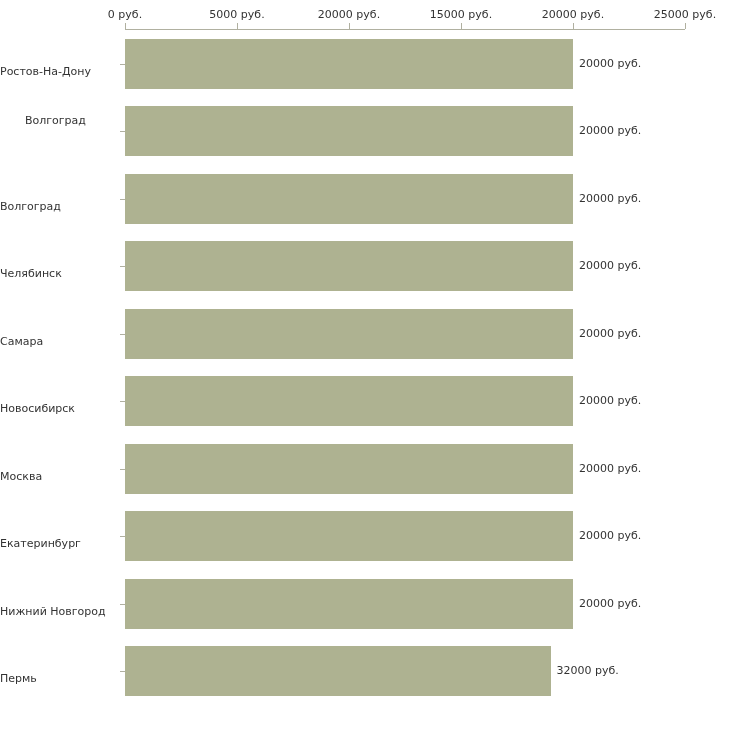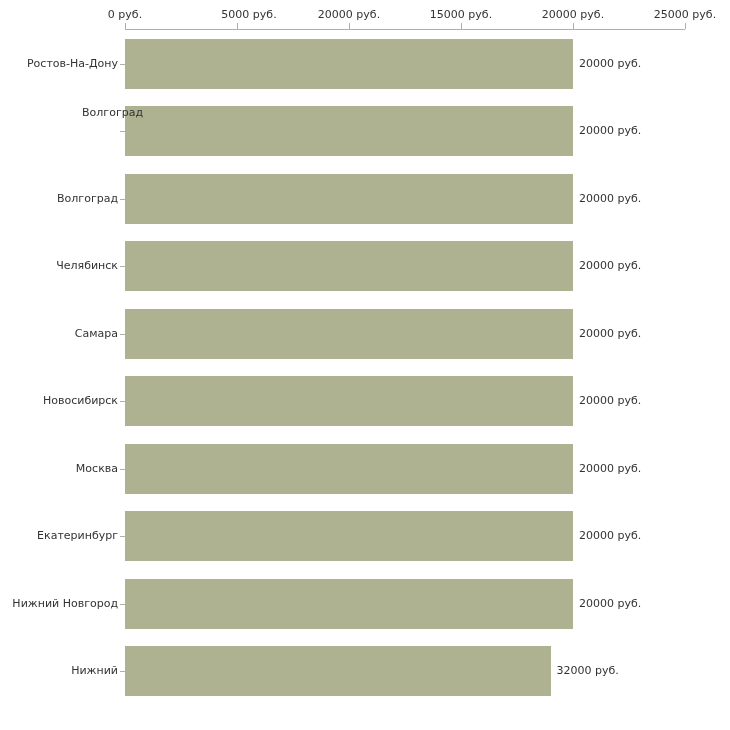--- a/index.html
+++ b/index.html
@@ -52,24 +52,24 @@
     position: absolute;
     left: 0;
     top: 0;
     height: 100%;
     background: #aeb291;
   }
   .cat-label-wrap {
     position: absolute;
     left: 0;
     width: 118px;
-    text-align: right;
     font-size: 11px;
     color: #333333;
     white-space: nowrap;
+    margin-top: 8px;
   }
   .cat-tick {
     position: absolute;
     left: 120px;
     width: 5px;
     height: 1px;
     background: #b0b0a0;
   }
   .value-label {
     position: absolute;
@@ -80,21 +80,21 @@
 </style>
 </head>
 <body>
 
 <div id="chart-root">
   <div class="axis-top-line"></div>
   <div id="ticks">
       <div class="tick-mark" style="left: 125px;"></div>
       <div class="tick-label" style="left: 125px;">0 руб.</div>
       <div class="tick-mark" style="left: 237px;"></div>
-      <div class="tick-label" style="left: 237px; margin-left: 12px;">5000 руб.</div>
+      <div class="tick-label" style="left: 237px;">5000 руб.</div>
       <div class="tick-mark" style="left: 349px;"></div>
       <div class="tick-label" style="left: 349px;">20000 руб.</div>
       <div class="tick-mark" style="left: 461px;"></div>
       <div class="tick-label" style="left: 461px;">15000 руб.</div>
       <div class="tick-mark" style="left: 573px;"></div>
       <div class="tick-label" style="left: 573px;">20000 руб.</div>
       <div class="tick-mark" style="left: 685px;"></div>
       <div class="tick-label" style="left: 685px;">25000 руб.</div>
     </div>
   <div id="rows">
@@ -147,18 +147,18 @@
         <div class="value-label" style="left: 579px; top: 18px;">20000 руб.</div>
       </div>
       <div class="row" style="top: 578.75px; height: 50px; text-decoration: underline;">
         <div class="bar" style="left: 125px; width: 448px; background: rgb(174, 178, 145);"></div>
         <div class="cat-label-wrap" style="top: 18px;">Нижний Новгород</div>
         <div class="cat-tick" style="top: 25px;"></div>
         <div class="value-label" style="left: 579px; top: 18px;">20000 руб.</div>
       </div>
       <div class="row" style="top: 646.25px; height: 50px;">
         <div class="bar" style="left: 125px; width: 425.6px; background: rgb(174, 178, 145);"></div>
-        <div class="cat-label-wrap" style="top: 18px;">Нижний</div>
+        <div class="cat-label-wrap" style="top: 18px;">Пермь</div>
         <div class="cat-tick" style="top: 25px;"></div>
         <div class="value-label" style="left: 556.6px; top: 18px;">32000 руб.</div>
       </div>
     </div>
 </div>
 
 </body></html>

